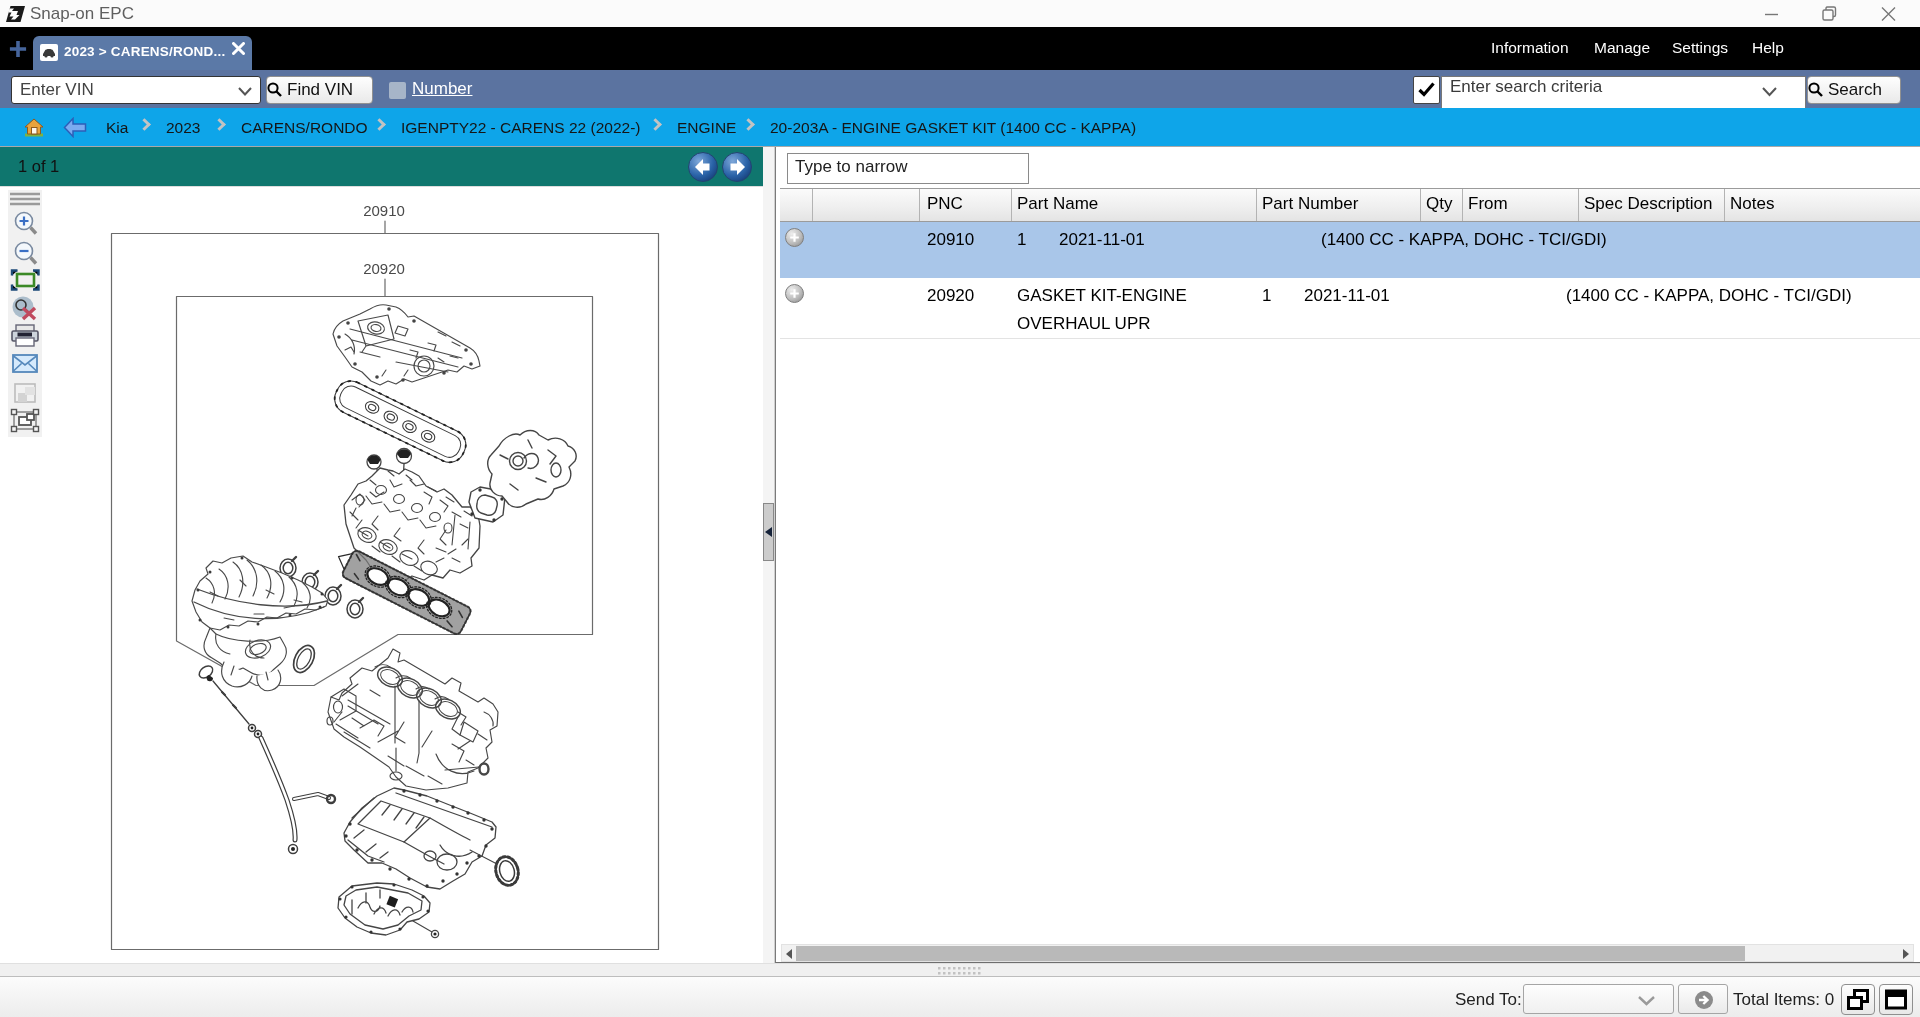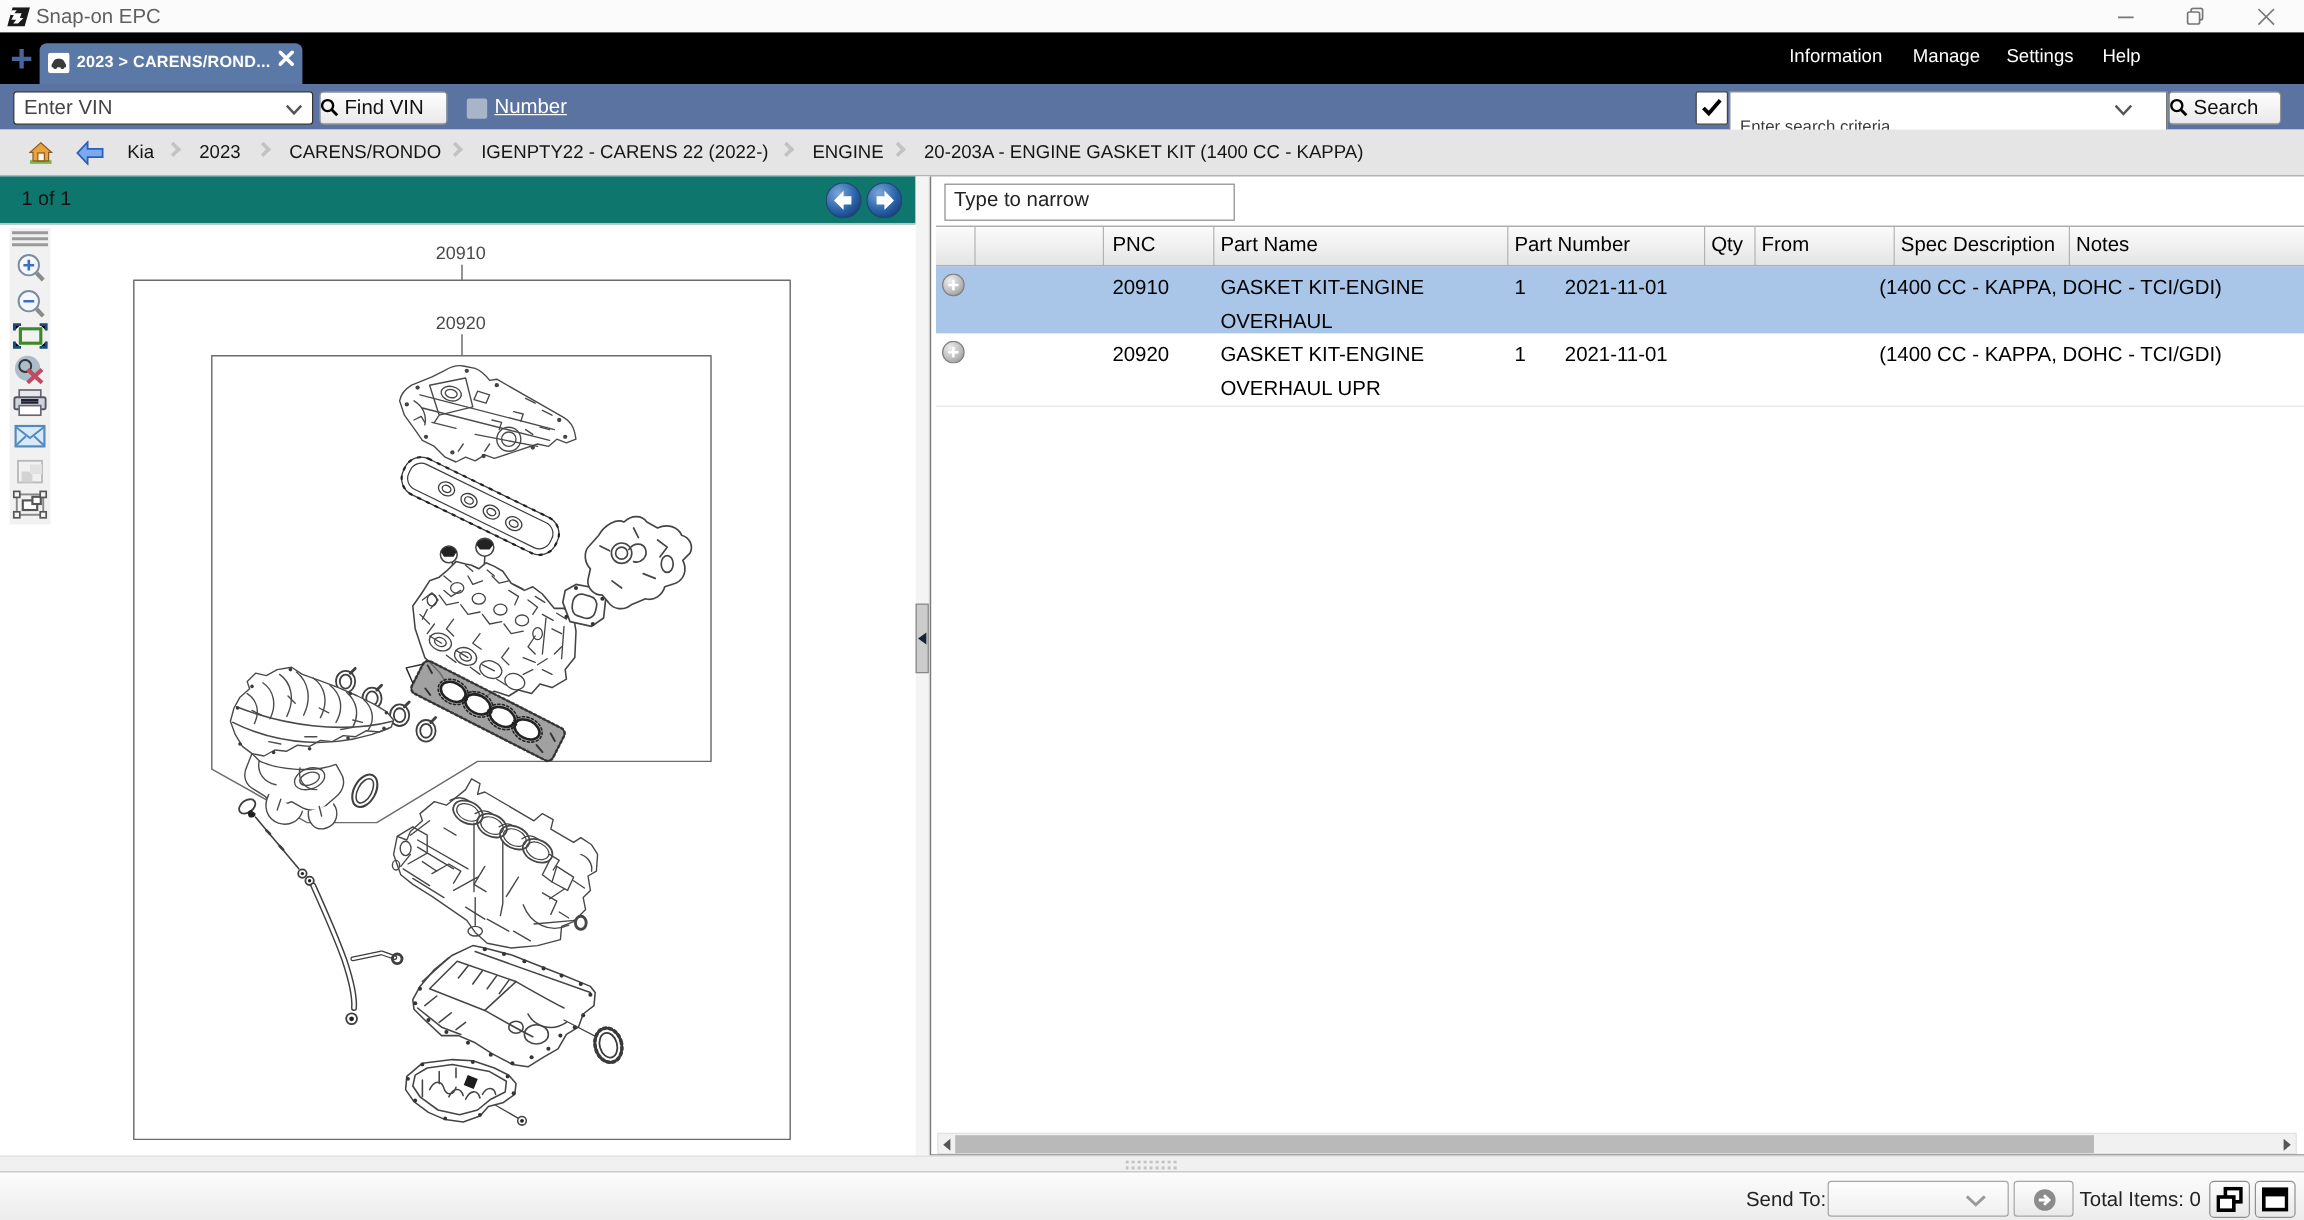--- a/index.html
+++ b/index.html
@@ -14,24 +14,24 @@
   .tab .ttxt { position:absolute; left:31px; top:8px; font-size:13.5px; font-weight:bold; letter-spacing:0.2px; }
   .menus span { position:absolute; top:12px; color:#fff; font-size:15.5px; }
   
   .toolbar { position:absolute; left:0; top:70px; width:1920px; height:38px; background:#5b73a0; }
   .vininput { position:absolute; left:11px; top:6px; width:250px; height:28px; background:#fff; border:1px solid #333; border-radius:3px; font-size:17px; color:#444; padding:3px 8px; }
   .btn { background:linear-gradient(#fefefe,#e9e9e9); border:1px solid #919191; border-radius:4px; color:#111; font-size:17px; }
   .findvin { position:absolute; left:266px; top:6px; width:107px; height:28px; line-height:26px; }
   .filters-cb { position:absolute; left:389px; top:12px; width:17px; height:17px; background:#a7b5c8; border-radius:2px; }
   .filters-lb { position:absolute; left:412px; top:9px; color:#fff; font-size:17px; text-decoration:underline; }
   .srchk { position:absolute; left:1413px; top:6px; width:27px; height:28px; background:#fff; border:1px solid #444; border-radius:2px; text-align:center; }
-  .srcinput { position:absolute; left:1441px; top:6px; width:365px; height:38px; background:#fff; border:1px solid #777; font-size:14px; color:#3a3a3a; padding:20px 8px; }
+  .srcinput { position:absolute; left:1441px; top:6px; width:365px; height:38px; background:#fff; border:1px solid #777; font-size:17px; color:#3a3a3a; padding:0 8px; }
   .srcbtn { position:absolute; left:1807px; top:6px; width:94px; height:28px; line-height:26px; }
   
-  .crumbs { position:absolute; left:0; top:108px; width:1920px; height:39px; background:#e5e5e5; border-bottom:1px solid #a9a9a9; font-size:15.5px; color:#151515; }
+  .crumbs { position:absolute; left:0; top:108px; width:1920px; height:39px; background:#0ea5e9; border-bottom:1px solid #a9a9a9; font-size:15.5px; color:#151515; }
   .crumbs .item { position:absolute; top:11px; }
   .sep { position:absolute; top:12px; width:9px; height:9px; border-top:3.5px solid #c3c3c3; border-right:3.5px solid #c3c3c3; transform:rotate(45deg); }
   
   .pagebar { position:absolute; left:0px; top:147px; width:763px; height:40px; background:#0f766e; border-bottom:1px solid #ddd; }
   .pagebar .lbl { position:absolute; left:18px; top:10px; font-size:16.5px; color:#111; }
   .ltools { position:absolute; left:8px; top:190px; width:34px; height:247px; background:#f1f1f1; }
   
   .split { position:absolute; left:763px; top:147px; width:12px; height:823px; background:#f4f4f4; border-right:1px solid #cfcfcf; }
   .split .handle { position:absolute; left:0px; top:356px; width:11px; height:58px; background:#ccc; border:1px solid #888; }
   .split .tri { position:absolute; left:2px; top:380px; width:0; height:0; border-top:5px solid transparent; border-bottom:5px solid transparent; border-right:7px solid #16233a; }
@@ -509,21 +509,20 @@
               <stop offset="0" stop-color="#eeeeee"></stop>
               <stop offset="0.6" stop-color="#bdbdbd"></stop>
               <stop offset="1" stop-color="#8f8f8f"></stop>
             </radialGradient>
           </defs>
           <circle cx="9.5" cy="9.5" r="9" fill="url(#pg)" stroke="#808080"></circle>
           <path d="M9.5 5.2 L9.5 13.8 M5.2 9.5 L13.8 9.5" stroke="#fff" stroke-width="2.2"></path>
         </svg></div>
     <div class="c w1"></div>
       <div class="c w2" style="padding-left:7px">20910</div>
-      <div class="c w3">GASKET KIT-ENGINE OVERHAUL</div>
       <div class="c w5">1</div>
       <div class="c w6">2021-11-01</div>
       <div class="c w7"></div>
       <div class="c w8">(1400 CC - KAPPA, DOHC - TCI/GDI)</div>
   </div>
   <div class="drow rwhite">
     <div class="c w0"><svg style="margin-top:2px" width="19" height="19" viewBox="0 0 19 19">
           <circle cx="9.5" cy="9.5" r="9" fill="url(#pg)" stroke="#808080"></circle>
           <path d="M9.5 5.2 L9.5 13.8 M5.2 9.5 L13.8 9.5" stroke="#fff" stroke-width="2.2"></path>
         </svg></div>

